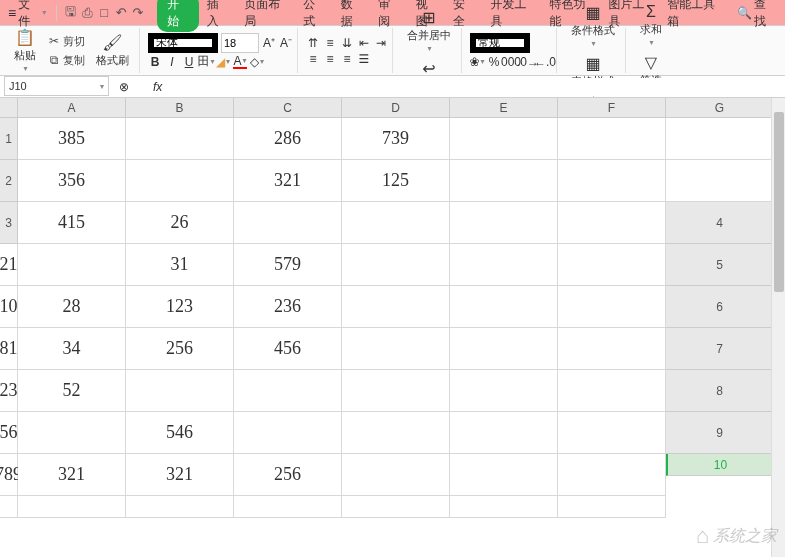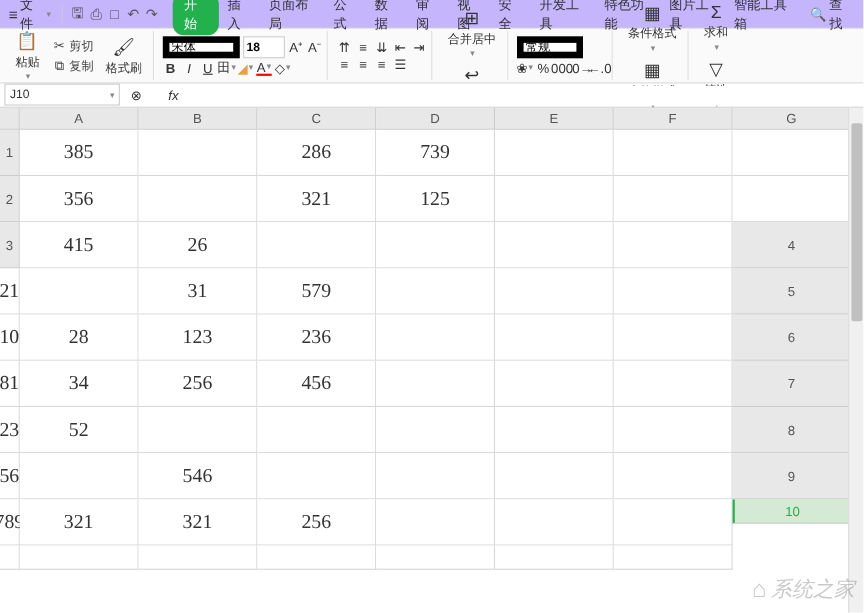--- a/index.html
+++ b/index.html
@@ -1,59 +1,59 @@
 <!DOCTYPE html>
 <html><head>
   <meta charset="utf-8">
   <style>
     * { margin: 0; padding: 0; box-sizing: border-box; }
     body { font-family: "Microsoft YaHei", Arial, sans-serif; font-size: 12px; background: #fff; color: #333; width: 785px; height: 557px; overflow: hidden; position: relative; }
     
     
-    .menubar { display: flex; align-items: center; height: 26px; border-bottom: 1px solid #d0d0d0; padding: 0 4px; gap: 2px; background: #c4b5fd; }
+    .menubar { display: flex; align-items: center; height: 26px; border-bottom: 1px solid #d0d0d0; padding: 0 4px; gap: 2px; background: #fca5a5; }
     .menu-file { font-size: 12px; padding: 0 4px; display: flex; align-items: center; gap: 2px; }
     .menu-file::before { content: "≡"; font-size: 14px; }
     .menu-sep { width: 1px; height: 16px; background: #ccc; margin: 0 4px; }
     .qat-icon { width: 16px; height: 16px; display: inline-flex; align-items: center; justify-content: center; color: #555; font-size: 13px; }
     .tabs { display: flex; align-items: center; gap: 0; margin-left: 10px; }
     .tab { padding: 4px 8px; font-size: 12px; color: #333; cursor: pointer; }
     .tab.active { background: #22b14c; color: #fff; border-radius: 10px; padding: 2px 10px; }
     .search-box { margin-left: auto; display: flex; align-items: center; gap: 2px; font-size: 12px; padding: 0 6px; }
     
     
     .ribbon { display: flex; align-items: stretch; height: 50px; border-bottom: 1px solid #d0d0d0; background: #fafafa; padding: 2px 4px; gap: 4px; }
     .ribbon-group { display: flex; flex-direction: column; justify-content: center; gap: 2px; padding: 0 4px; border-right: 1px solid #e0e0e0; }
     .ribbon-group:last-child { border-right: none; }
     .rg-row { display: flex; align-items: center; gap: 3px; }
     .rg-btn { height: 18px; display: inline-flex; align-items: center; font-size: 11px; padding: 0 2px; gap: 2px; color: #444; }
     .rg-icon { width: 14px; height: 14px; display: inline-flex; align-items: center; justify-content: center; font-size: 12px; }
     .big-btn { display: flex; flex-direction: column; align-items: center; justify-content: center; font-size: 11px; padding: 2px 6px; gap: 1px; }
     .big-icon { font-size: 16px; }
     .font-select { border: 6px solid #000000; height: 20px; width: 70px; font-size: 11px; padding: 0 2px; background: #fff; }
-    .size-select { border: 1px solid #ccc; height: 20px; width: 38px; font-size: 11px; padding: 0 2px; background: #fff; font-weight: bold; }
+    .size-select { border: 1px solid #ccc; height: 20px; width: 38px; font-size: 11px; padding: 0 2px; background: #fff; }
     .dd::after { content: "▾"; font-size: 8px; margin-left: 1px; color: #888; }
     
     
     .formula-bar { display: flex; height: 22px; border-bottom: 1px solid #d0d0d0; background: #fff; }
     .name-box { width: 105px; height: 20px; border: 1px solid #ccc; font-size: 11px; padding: 0 4px; margin: 0 4px; display: flex; align-items: center; justify-content: space-between; }
     .fx-area { display: flex; align-items: center; flex: 1; gap: 6px; padding: 0 4px; }
     .fx-icon { font-style: italic; font-size: 12px; margin-left: 16px; }
     .fx-input { flex: 1; height: 18px; border: none; font-size: 11px; }
     
     
     .sheet { display: grid; grid-template-columns: 18px 108px 108px 108px 108px 108px 108px 108px; position: relative; }
     .corner { background: #e8e8e8; border-right: 1px solid #ccc; border-bottom: 1px solid #ccc; height: 20px; }
     .col-header { background: #e8e8e8; border-right: 1px solid #ccc; border-bottom: 1px solid #ccc; height: 20px; display: flex; align-items: center; justify-content: center; font-size: 12px; color: #555; }
     .row-header { background: #e8e8e8; border-right: 1px solid #ccc; border-bottom: 1px solid #ccc; display: flex; align-items: center; justify-content: center; font-size: 12px; color: #555; height: 42px; }
     .row-header.short { height: 22px; }
     .row-header.selected { color: #22b14c; border-left: 2px solid #22b14c; background: #d4ead4; }
     .cell { border-right: 1px solid #d8d8d8; border-bottom: 1px solid #d8d8d8; display: flex; align-items: center; justify-content: center; font-size: 18px; font-family: "SimSun", serif; height: 42px; background: #fff; }
     .cell.short { height: 22px; }
     
-    .watermark { position: absolute; right: 8px; bottom: 8px; font-size: 19px; color: rgba(120,120,120,0.4); font-style: italic; pointer-events: none; display: flex; align-items: center; gap: 4px; }
+    .watermark { position: absolute; right: 8px; bottom: 8px; font-size: 16px; color: rgba(120,120,120,0.4); font-style: italic; pointer-events: none; display: flex; align-items: center; gap: 4px; }
     .watermark::before { content: "⌂"; font-size: 22px; }
     
     .scroll-v { position: absolute; right: 0; top: 98px; bottom: 0; width: 14px; background: #f0f0f0; border-left: 1px solid #ddd; }
     .scroll-thumb { position: absolute; top: 14px; width: 10px; left: 2px; height: 180px; background: #c0c0c0; border-radius: 2px; }
   </style>
 </head>
 <body>
 
 <div class="menubar">
   <span class="menu-file dd">文件</span>

